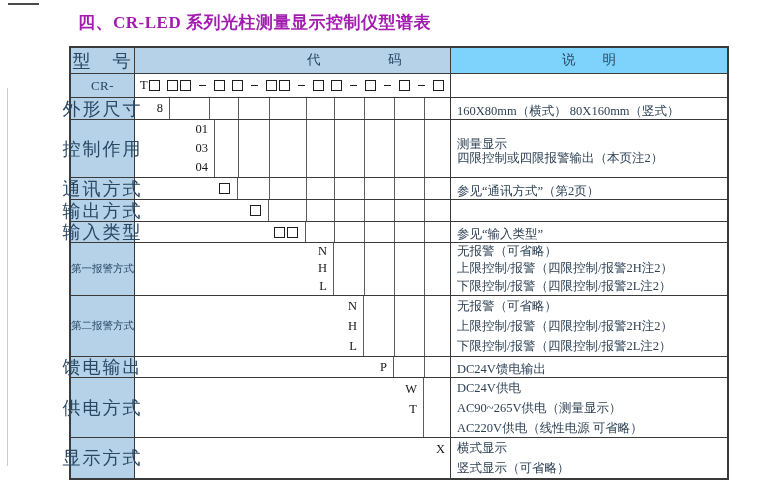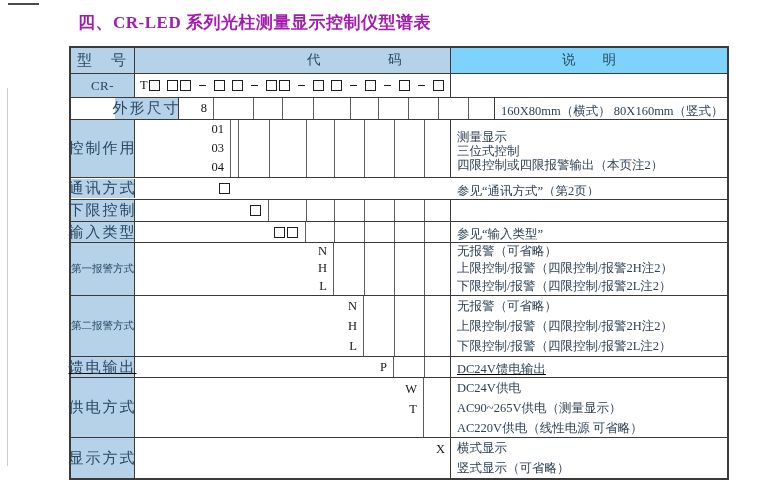--- a/index.html
+++ b/index.html
@@ -8,21 +8,21 @@
   .artifact-top{position:absolute;left:8px;top:3px;width:31px;height:2px;background:#4a4a4a;}
   .artifact-left{position:absolute;left:7px;top:88px;width:1px;height:378px;background:#c9ccd0;}
   .title{position:absolute;left:78px;top:11px;font-size:17px;font-weight:bold;
          color:#a21caf;letter-spacing:0.5px;white-space:nowrap;}
   .spec-table{position:absolute;left:69px;top:46px;width:656px;border:2px solid #3a3a3a;
               box-sizing:content-box;background:#fff;}
   .trow{display:flex;border-bottom:1px solid #3a3a3a;box-sizing:border-box;}
   .trow:last-child{border-bottom:none;}
   .lcell{flex:0 0 64px;width:64px;background:#b5d2e9;border-right:1px solid #3a3a3a;
          display:flex;align-items:center;justify-content:center;color:#2a4763;
-         font-size:15px;letter-spacing:2px;box-sizing:border-box;text-align:center;white-space:nowrap;}
+         font-size:18px;letter-spacing:2px;box-sizing:border-box;text-align:center;white-space:nowrap;}
   .lcell.sm{font-size:10.5px;letter-spacing:0;}
   .lcell.lat{letter-spacing:0.5px;font-size:13px;}
   .carea{flex:0 0 316px;width:316px;position:relative;border-right:1px solid #3a3a3a;box-sizing:border-box;}
   .vcell{position:absolute;left:0;top:0;bottom:0;border-right:1px solid #5c5c5c;
          display:flex;flex-direction:column;justify-content:center;align-items:flex-end;
          padding-right:6px;box-sizing:border-box;color:#161616;font-size:12.5px;}
   .vcell.full{border-right:none;}
   .vcell.topalign{justify-content:flex-start;padding-top:1px;}
   .vcell.crcode{align-items:flex-start;padding-left:5px;padding-right:0;}
   .cline{display:flex;align-items:center;height:19px;white-space:nowrap;}
@@ -36,22 +36,22 @@
   
   .hrow{height:26px;}
   .hcell-model{flex:0 0 64px;width:64px;}
   .hcell-code{flex:0 0 316px;width:316px;background:#b5d2e9;border-right:1px solid #3a3a3a;
               color:#2a4763;font-size:13.5px;line-height:24px;padding-left:172px;
               box-sizing:border-box;white-space:nowrap;}
   .hcell-desc{flex:1;background:#7dd3fc;color:#2a4763;font-size:13.5px;line-height:24px;
               text-align:center;white-space:nowrap;}
   
   .rcr{height:24px;}
-  .r0{height:22px;padding-left:44px;} .r1{height:58px;} .r2{height:22px;align-items:center;} .r3{height:22px;} .r4{height:21px;}
-  .r5{height:53px;} .r6{height:61px;} .r7{height:21px;text-decoration:underline;} .r8{height:60px;} .r9{height:40px;}
+  .r0{height:22px;} .r1{height:58px;} .r2{height:22px;} .r3{height:22px;} .r4{height:21px;}
+  .r5{height:53px;} .r6{height:61px;} .r7{height:21px;} .r8{height:60px;} .r9{height:40px;}
   .r5 .dline,.r5 .cline{height:17.6px;line-height:17.6px;}
   .r6 .dline,.r6 .cline{height:20px;line-height:20px;}
   .r8 .dline,.r8 .cline{height:20px;line-height:20px;}
   .r9 .dline,.r9 .cline{height:20px;line-height:20px;}
 </style>
 </head>
 <body>
 
 <div class="page">
   <div class="artifact-top"></div>
@@ -130,42 +130,41 @@
           <span class="cdiv" style="left: 289px;"></span>
         </div>
       <div class="dcell">
           <div class="dline">160X80mm（横式） 80X160mm（竖式）</div>
         </div>
     </div>
 
     <div class="trow r1">
       <div class="lcell">控制作用</div>
       <div class="carea">
-        <div class="vcell" style="width:96px">
+        <div class="vcell" style="width:80px">
             <div class="cline">
               <span>01</span>
             </div>
             <div class="cline">
               <span>03</span>
             </div>
             <div class="cline">
               <span>04</span>
             </div>
           </div>
       <span class="cdiv" style="left: 103px;"></span>
           <span class="cdiv" style="left: 134px;"></span>
           <span class="cdiv" style="left: 171px;"></span>
           <span class="cdiv" style="left: 199px;"></span>
           <span class="cdiv" style="left: 229px;"></span>
           <span class="cdiv" style="left: 259px;"></span>
           <span class="cdiv" style="left: 289px;"></span>
         </div>
       <div class="dcell">
           <div class="dline">测量显示</div>
-          <div class="dline">三位式控制</div>
           <div class="dline">四限控制或四限报警输出（本页注2）</div>
         </div>
     </div>
 
     <div class="trow r2">
       <div class="lcell">通讯方式</div>
       <div class="carea">
         <div class="vcell" style="width:103px">
             <div class="cline">
               <span class="cbox"></span>
@@ -177,21 +176,21 @@
           <span class="cdiv" style="left: 229px;"></span>
           <span class="cdiv" style="left: 259px;"></span>
           <span class="cdiv" style="left: 289px;"></span>
         </div>
       <div class="dcell">
           <div class="dline">参见“通讯方式”（第2页）</div>
         </div>
     </div>
 
     <div class="trow r3">
-      <div class="lcell">下限控制</div>
+      <div class="lcell">输出方式</div>
       <div class="carea">
         <div class="vcell" style="width:134px">
             <div class="cline">
               <span class="cbox"></span>
             </div>
           </div>
       <span class="cdiv" style="left: 171px;"></span>
           <span class="cdiv" style="left: 199px;"></span>
           <span class="cdiv" style="left: 229px;"></span>
           <span class="cdiv" style="left: 259px;"></span>

